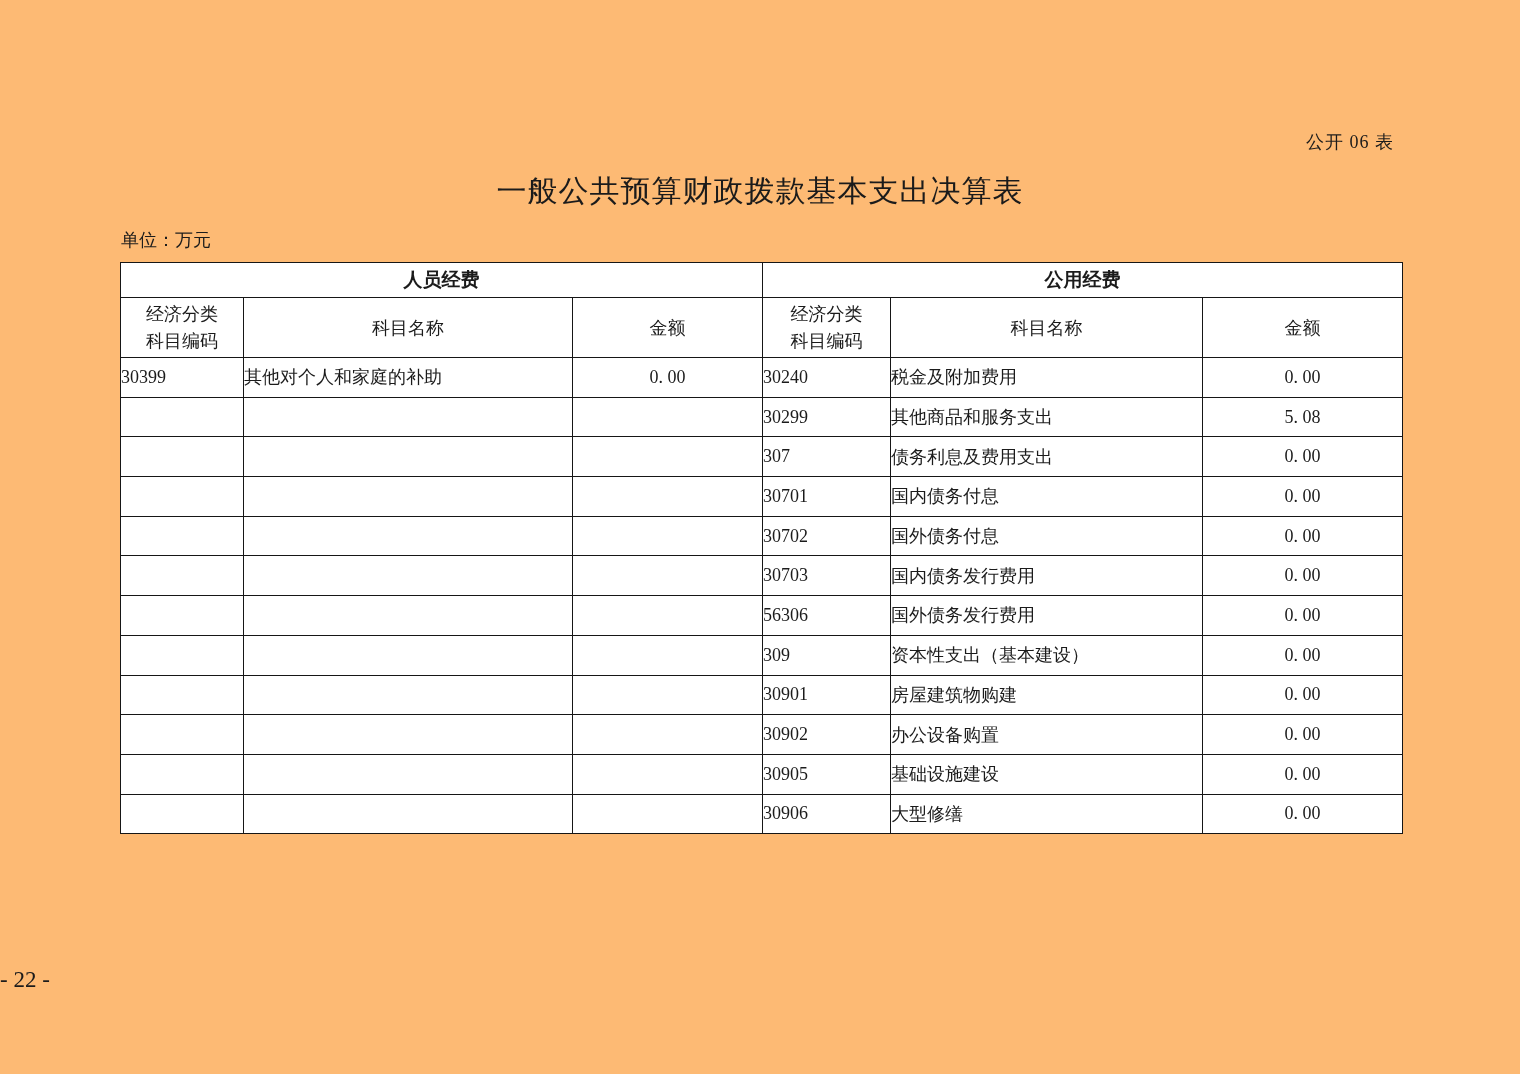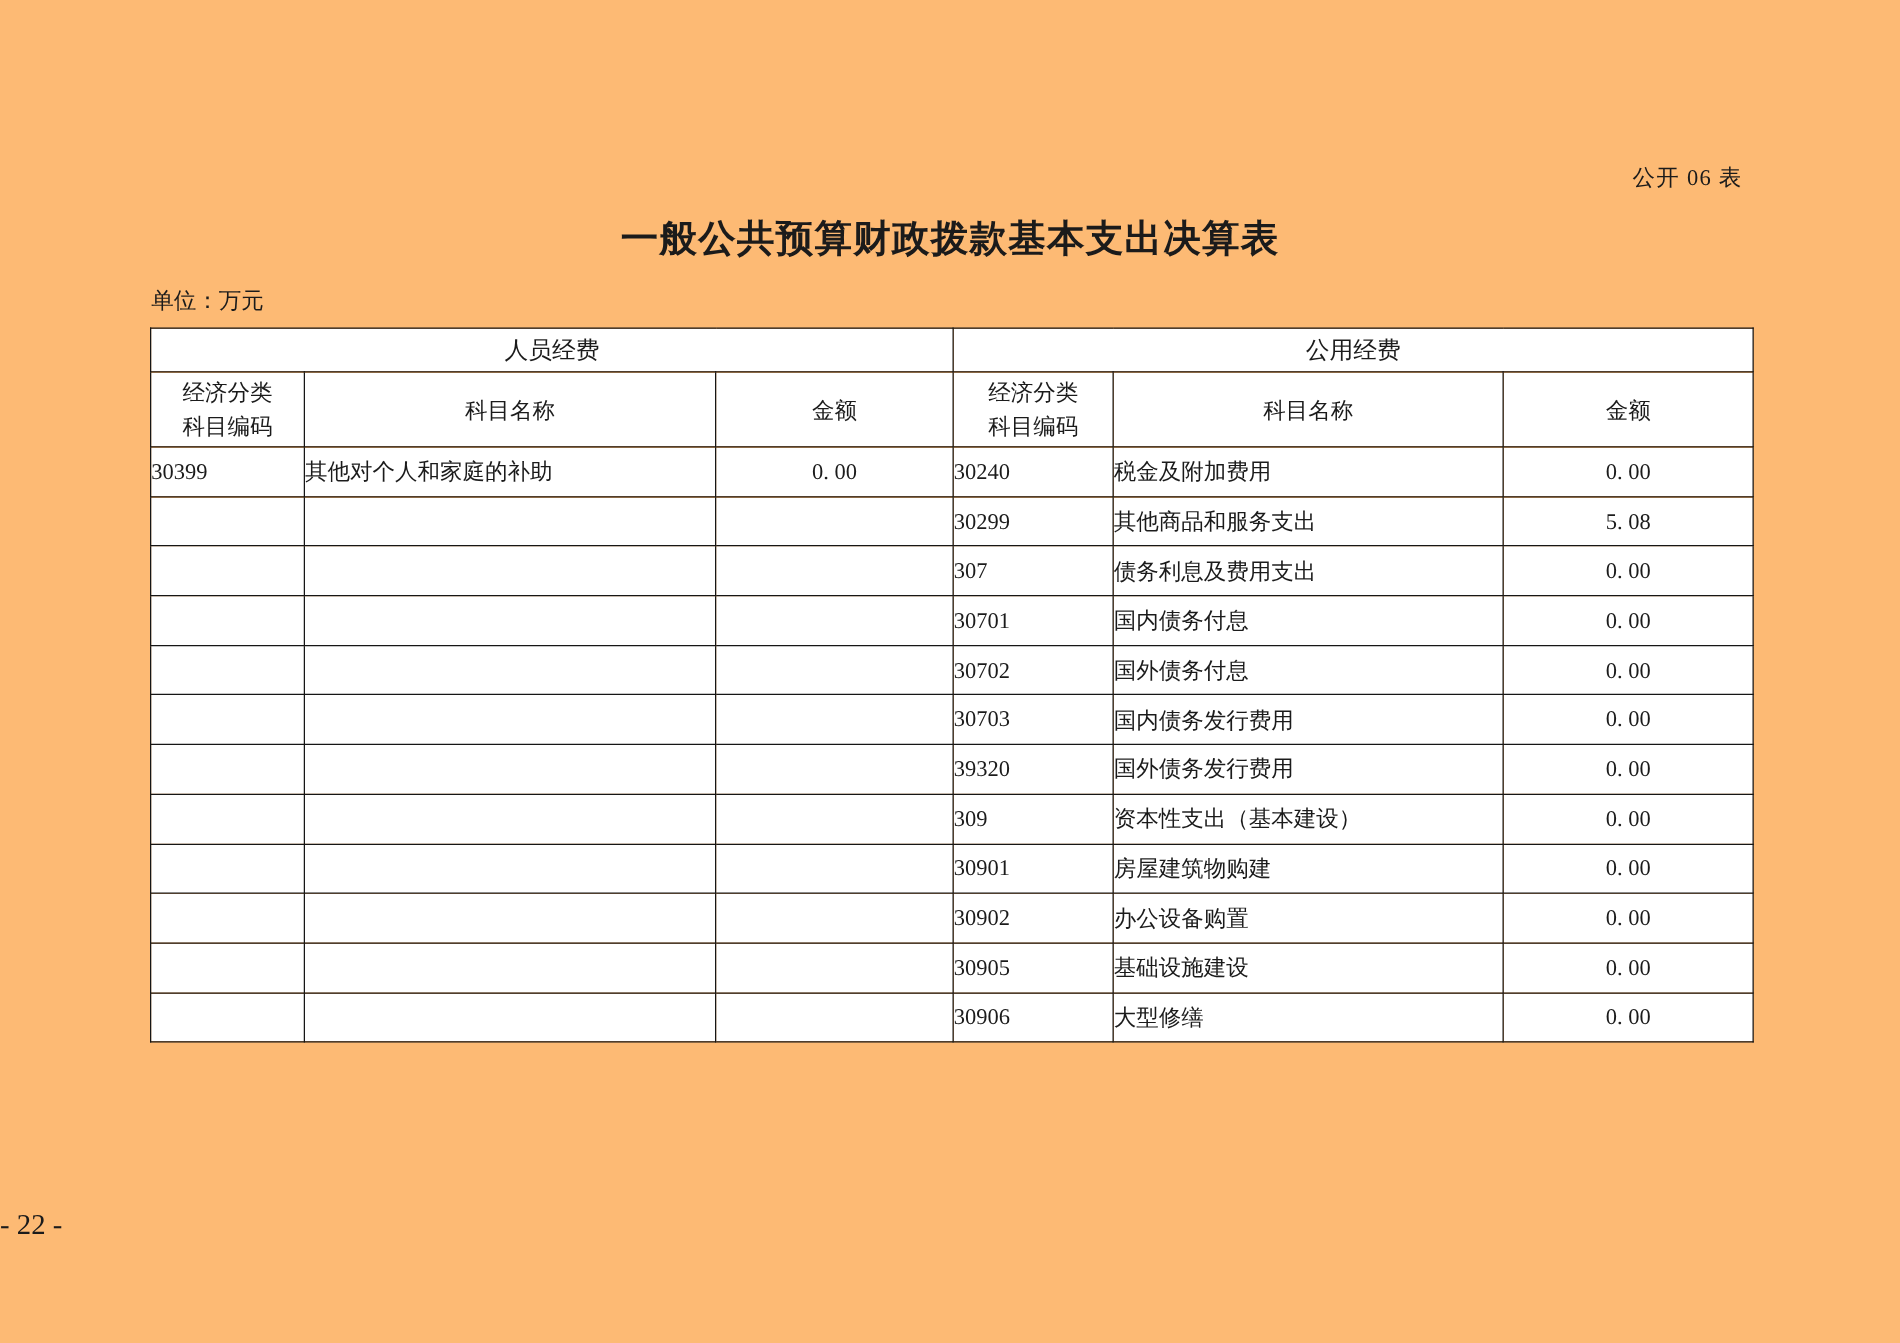--- a/index.html
+++ b/index.html
@@ -15,21 +15,21 @@
     position:absolute;
     top:130px; right:126px;
     font-size:18px;
     letter-spacing:1px;
   }
   .title {
     position:absolute;
     top:171px; left:0; width:100%;
     text-align:center;
     font-size:30px;
-    font-weight:bold;
+    font-weight:normal;
     letter-spacing:1px;
   }
   .unit-row {
     position:absolute;
     top:228px; left:121px; right:120px;
     display:flex;
     justify-content:space-between;
     align-items:baseline;
     font-size:18px;
   }
@@ -48,20 +48,21 @@
     font-size:18px;
     padding:0;
     overflow:hidden;
     white-space:nowrap;
     background:#ffffff;
   }
   tr.sec td {
     height:35px;
     text-align:center;
     font-size:19px;
+    font-weight:bold;
   }
   tr.hdr td {
     height:60px;
     text-align:center;
     vertical-align:middle;
   }
   tr.hdr td.two span { display:block; line-height:27px; }
   tr.dr td { height:39.7px; vertical-align:middle; }
   td.code { padding-left:12px; text-align:left; }
   td.name { padding-left:13px; text-align:left; }
@@ -162,21 +163,21 @@
       <td class="name"></td>
       <td class="amt"></td>
       <td class="code">30703</td>
       <td class="name">国内债务发行费用</td>
       <td class="amt">0. 00</td>
     </tr>
     <tr class="dr">
       <td class="code"></td>
       <td class="name"></td>
       <td class="amt"></td>
-      <td class="code">39320</td>
+      <td class="code">56306</td>
       <td class="name">国外债务发行费用</td>
       <td class="amt">0. 00</td>
     </tr>
     <tr class="dr">
       <td class="code"></td>
       <td class="name"></td>
       <td class="amt"></td>
       <td class="code">309</td>
       <td class="name">资本性支出（基本建设）</td>
       <td class="amt">0. 00</td>

